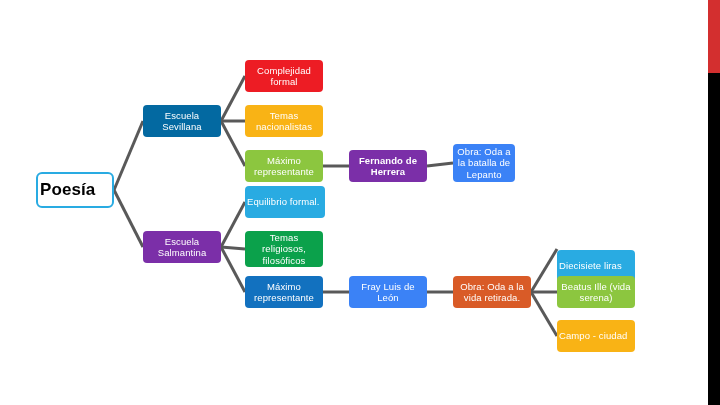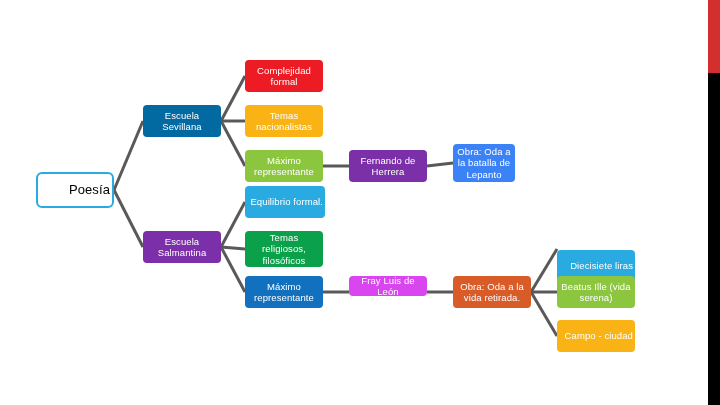--- a/index.html
+++ b/index.html
@@ -37,35 +37,35 @@
     width: 720px;
     height: 405px;
     pointer-events: none;
   }
   .node {
     position: absolute;
     box-sizing: border-box;
     border-radius: 4px;
     display: flex;
     align-items: center;
-    justify-content: flex-end;
+    justify-content: flex-start;
     text-align: center;
     color: #ffffff;
     font-size: 9.5px;
     line-height: 11.5px;
     letter-spacing: 0.1px;
     padding: 1px 2px;
     overflow: hidden;
   }
   .node.root {
     background: #ffffff;
     color: #000000;
     border: 2px solid #29ABE2;
-    font-size: 13px;
-    font-weight: normal;
+    font-size: 17px;
+    font-weight: bold;
     border-radius: 6px;
   }
 </style>
 </head>
 <body>
 
 <div id="slide">
 
   <div id="edge-red" style="background: rgb(211, 47, 47);"></div>
   <div id="edge-black" style="background: rgb(0, 0, 0);"></div>
@@ -99,39 +99,39 @@
       </div>
       <div class="node" style="left: 245px; top: 60px; width: 78px; height: 32px; background: rgb(237, 28, 36); color: rgb(255, 255, 255);">
         <span>Complejidad formal</span>
       </div>
       <div class="node" style="left: 245px; top: 105px; width: 78px; height: 32px; background: rgb(249, 179, 21); color: rgb(255, 255, 255);">
         <span>Temas nacionalistas</span>
       </div>
       <div class="node" style="left: 245px; top: 150px; width: 78px; height: 32px; background: rgb(140, 198, 63); color: rgb(255, 255, 255);">
         <span>Máximo representante</span>
       </div>
-      <div class="node" style="left: 349px; top: 150px; width: 78px; height: 32px; background: rgb(123, 47, 168); color: rgb(255, 255, 255);">
+      <div class="node" style="left: 349px; top: 150px; width: 78px; height: 32px; background: rgb(123, 47, 168); color: rgb(255, 255, 255); font-weight: bold;">
         <span>Fernando de Herrera</span>
       </div>
       <div class="node" style="left: 453px; top: 144px; width: 62px; height: 38px; background: #3b82f6; color: rgb(255, 255, 255);">
         <span>Obra: Oda a la batalla de Lepanto</span>
       </div>
       <div class="node" style="left: 143px; top: 231px; width: 78px; height: 32px; background: rgb(123, 47, 168); color: rgb(255, 255, 255);">
         <span>Escuela Salmantina</span>
       </div>
       <div class="node" style="left: 245px; top: 186px; width: 80px; height: 32px; background: rgb(41, 171, 226); color: rgb(255, 255, 255);">
         <span>Equilibrio formal.</span>
       </div>
       <div class="node" style="left: 245px; top: 231px; width: 78px; height: 36px; background: rgb(11, 161, 75); color: rgb(255, 255, 255);">
         <span>Temas religiosos, filosóficos</span>
       </div>
       <div class="node" style="left: 245px; top: 276px; width: 78px; height: 32px; background: rgb(18, 113, 191); color: rgb(255, 255, 255);">
         <span>Máximo representante</span>
       </div>
-      <div class="node" style="left: 349px; top: 276px; width: 78px; height: 20px; background: #d946ef; color: rgb(255, 255, 255);">
+      <div class="node" style="left: 349px; top: 276px; width: 78px; height: 32px; background: #3b82f6; color: rgb(255, 255, 255);">
         <span>Fray Luis de León</span>
       </div>
       <div class="node" style="left: 453px; top: 276px; width: 78px; height: 32px; background: rgb(217, 91, 39); color: rgb(255, 255, 255);">
         <span>Obra: Oda a la vida retirada.</span>
       </div>
       <div class="node" style="left: 557px; top: 250px; width: 78px; height: 32px; background: rgb(41, 171, 226); color: rgb(255, 255, 255);">
         <span>Diecisiete liras</span>
       </div>
       <div class="node" style="left: 557px; top: 276px; width: 78px; height: 32px; background: rgb(140, 198, 63); color: rgb(255, 255, 255);">
         <span>Beatus Ille (vida serena)</span>

